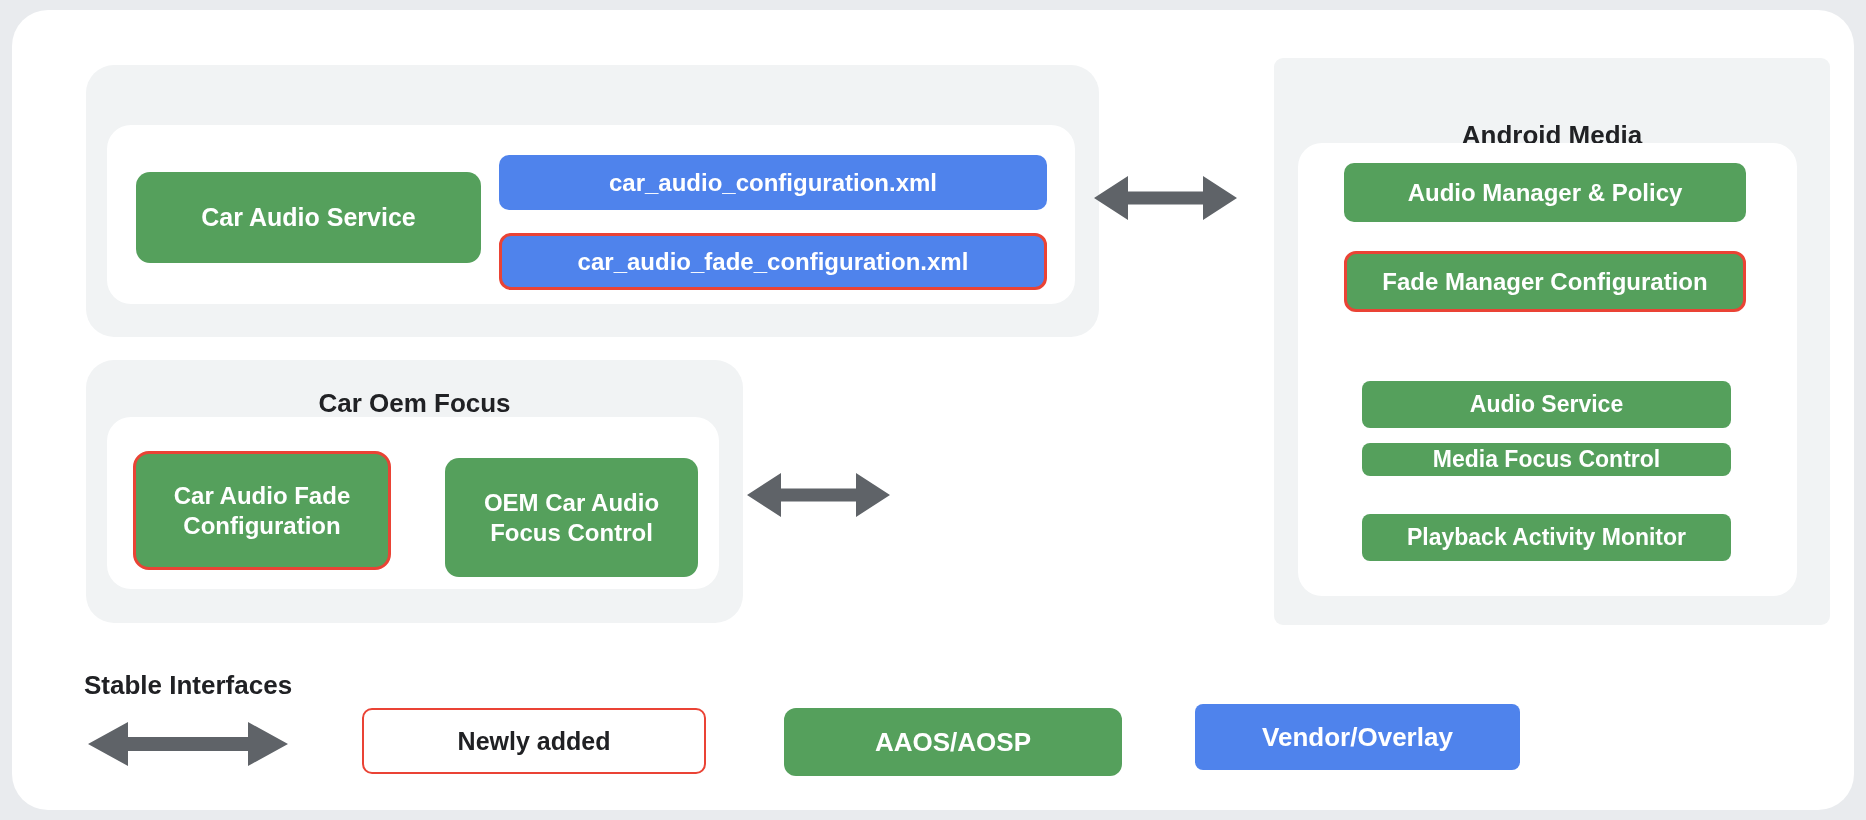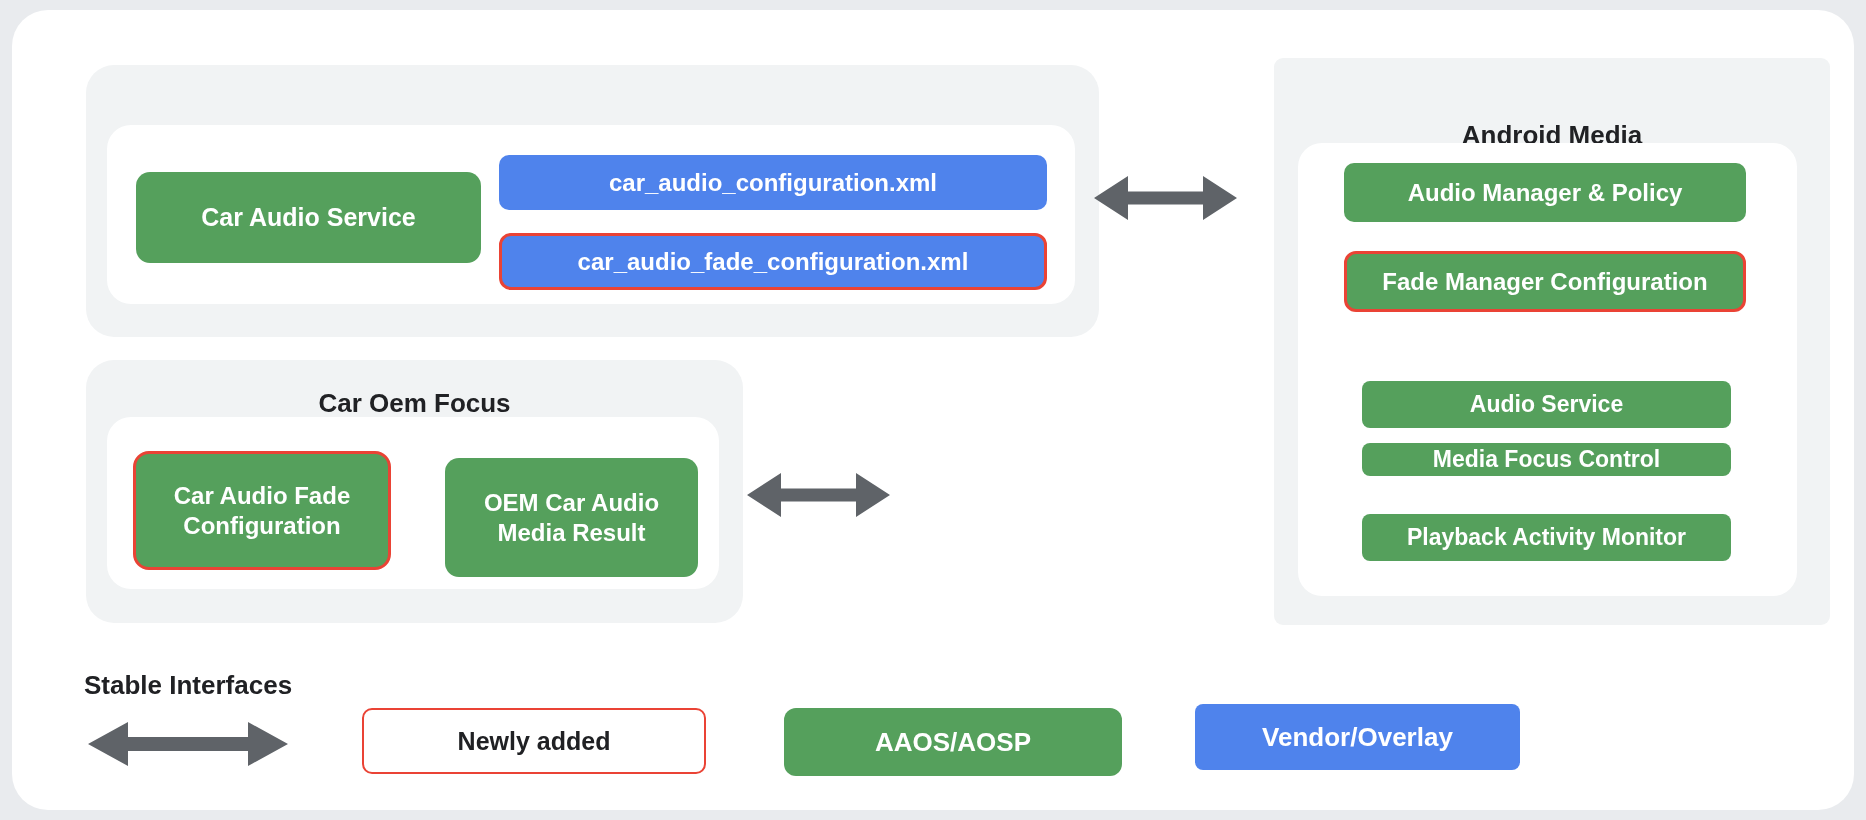--- a/index.html
+++ b/index.html
@@ -140,21 +140,21 @@
         <div class="box green b-audio-service">Audio Service</div>
         <div class="box green b-media-focus">Media Focus Control</div>
         <div class="box green b-playback">Playback Activity Monitor</div>
       </div>
     </section>
 
     <section class="panel sec-car-oem">
       <div class="panel-title">Car Oem Focus</div>
       <div class="inner">
         <div class="box green red-outline b-car-fade-cfg">Car Audio Fade Configuration</div>
-        <div class="box green b-oem-focus-result">OEM Car Audio Media Result</div>
+        <div class="box green b-oem-focus-result">OEM Car Audio Focus Control</div>
       </div>
     </section>
 
     <svg class="arrow arrow-2" width="143" height="44" viewBox="0 0 143 44">
       <polygon points="0,22 34,0 34,15.5 109,15.5 109,0 143,22 109,44 109,28.5 34,28.5 34,44"></polygon>
     </svg>
 
 
     <div class="legend-label">Stable Interfaces</div>
     <svg class="arrow arrow-legend" width="200" height="46" viewBox="0 0 200 46">

